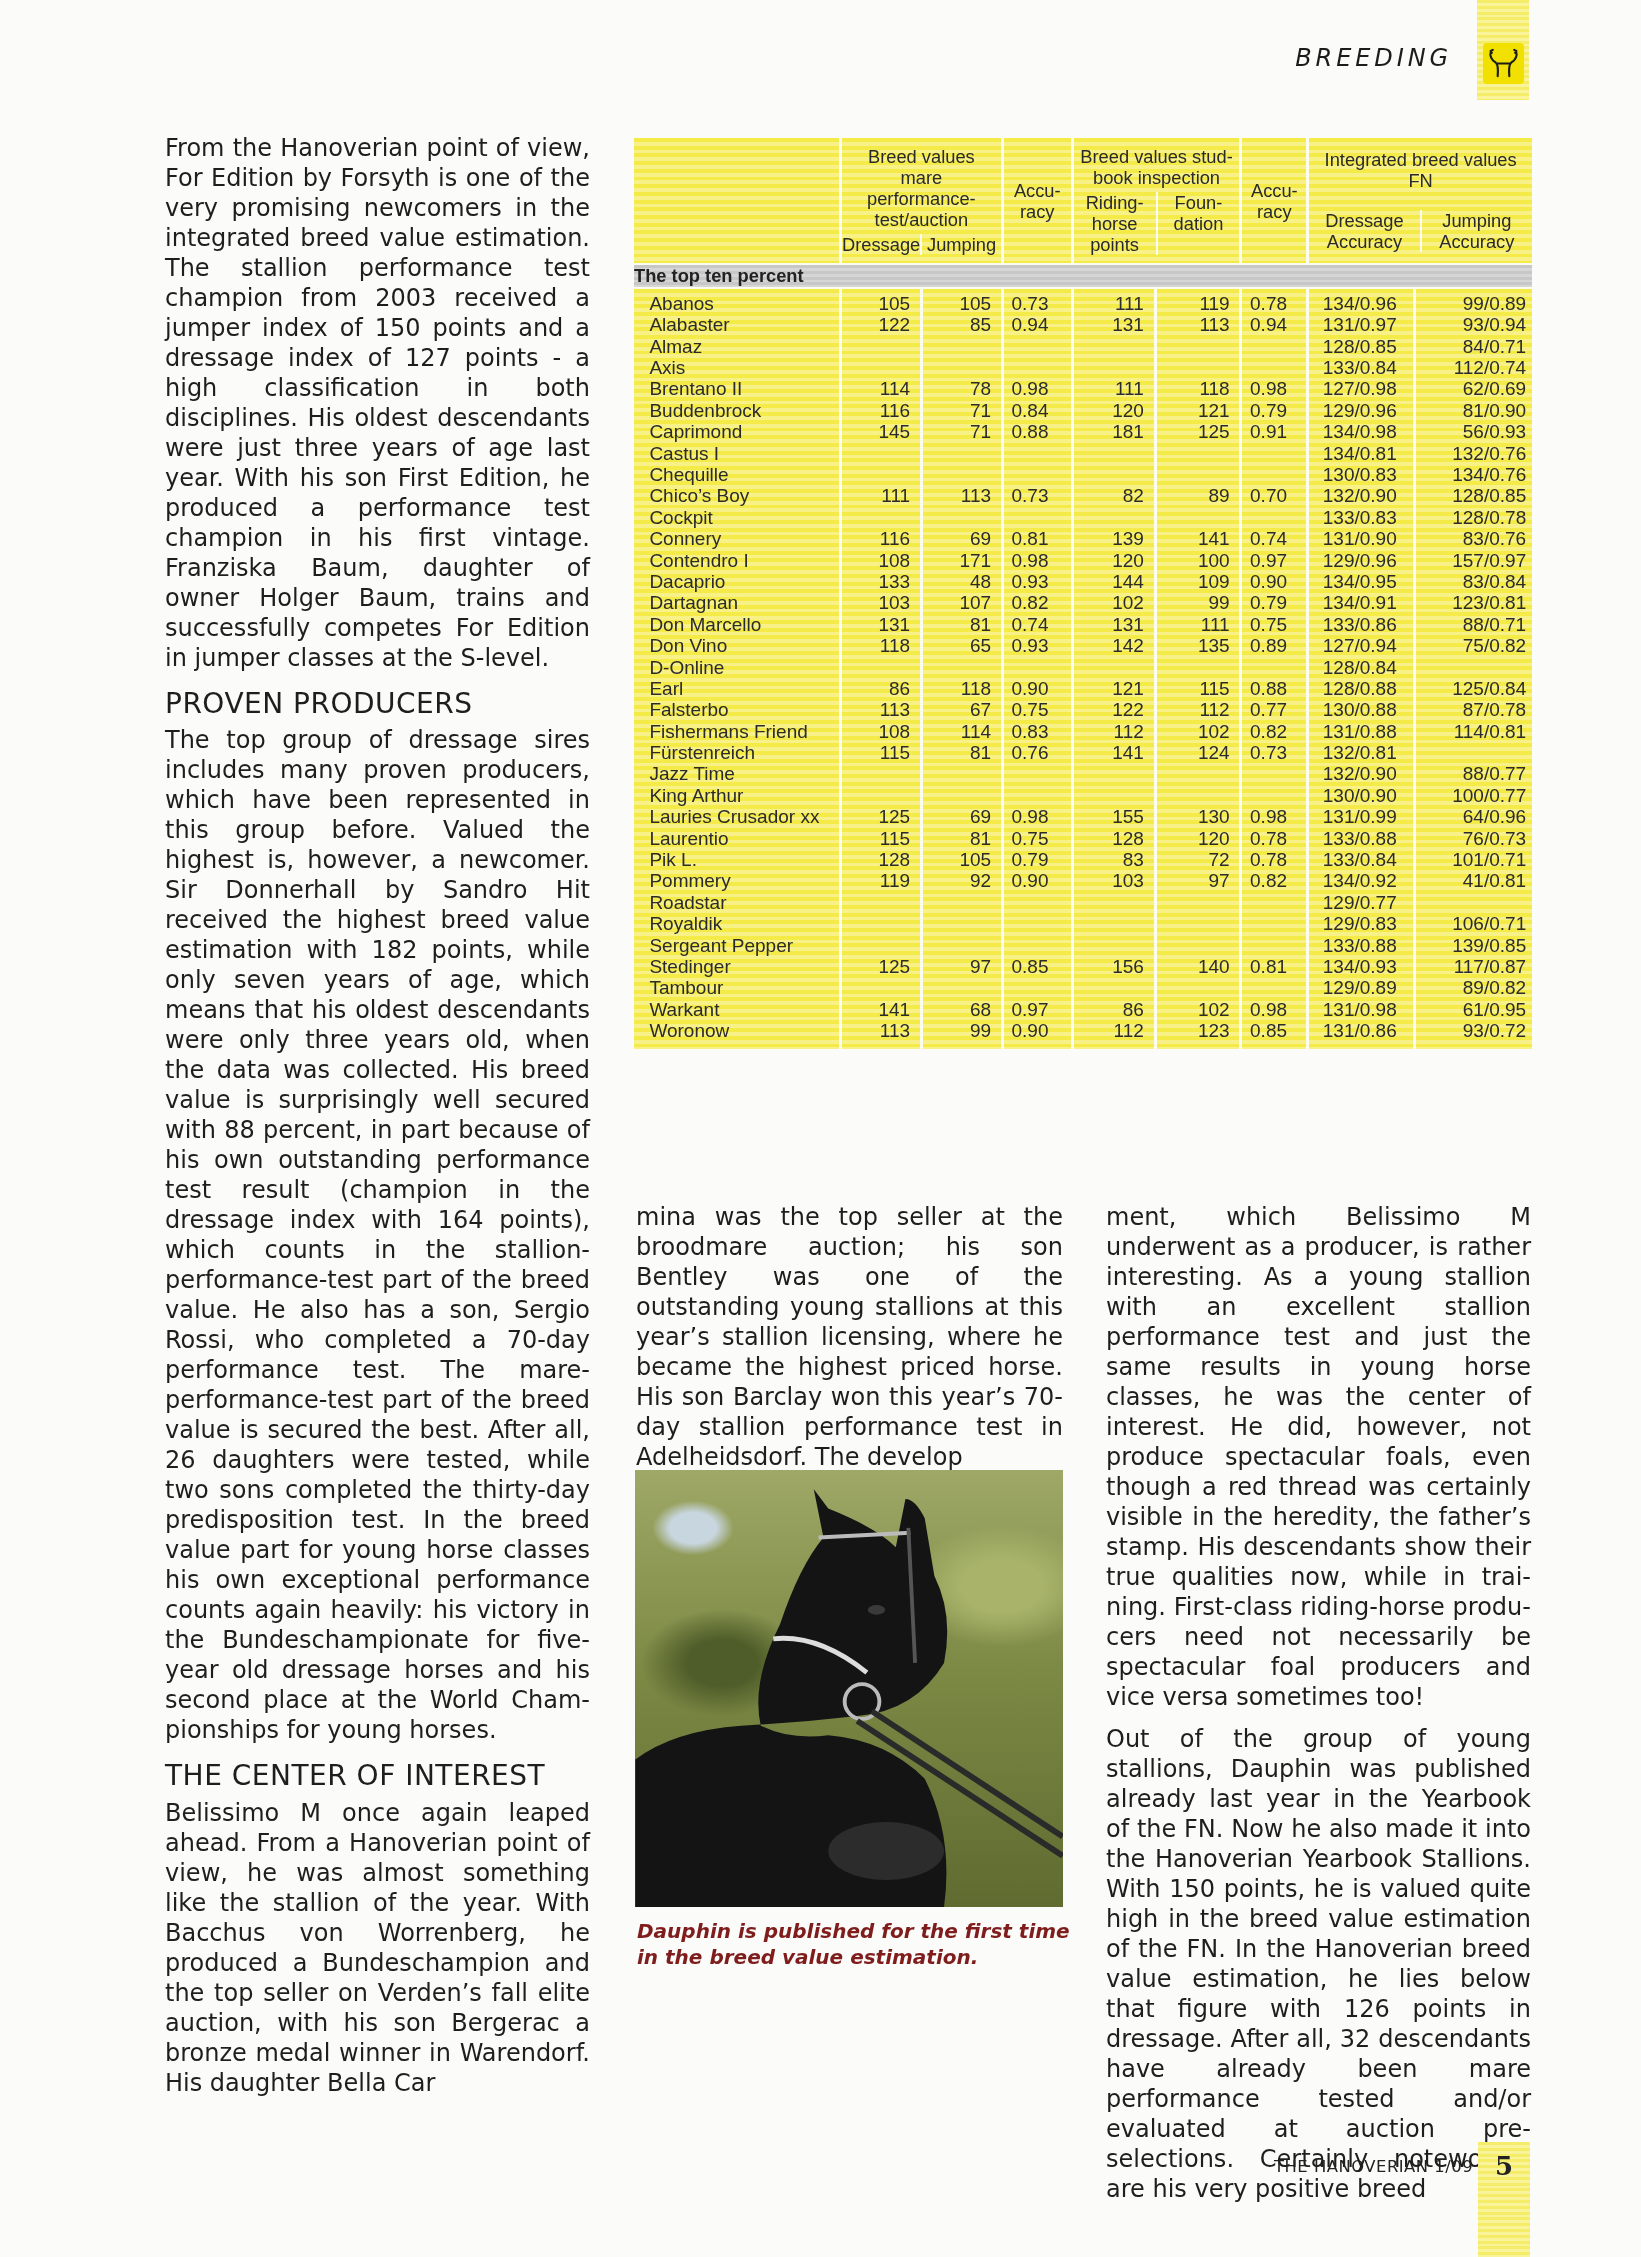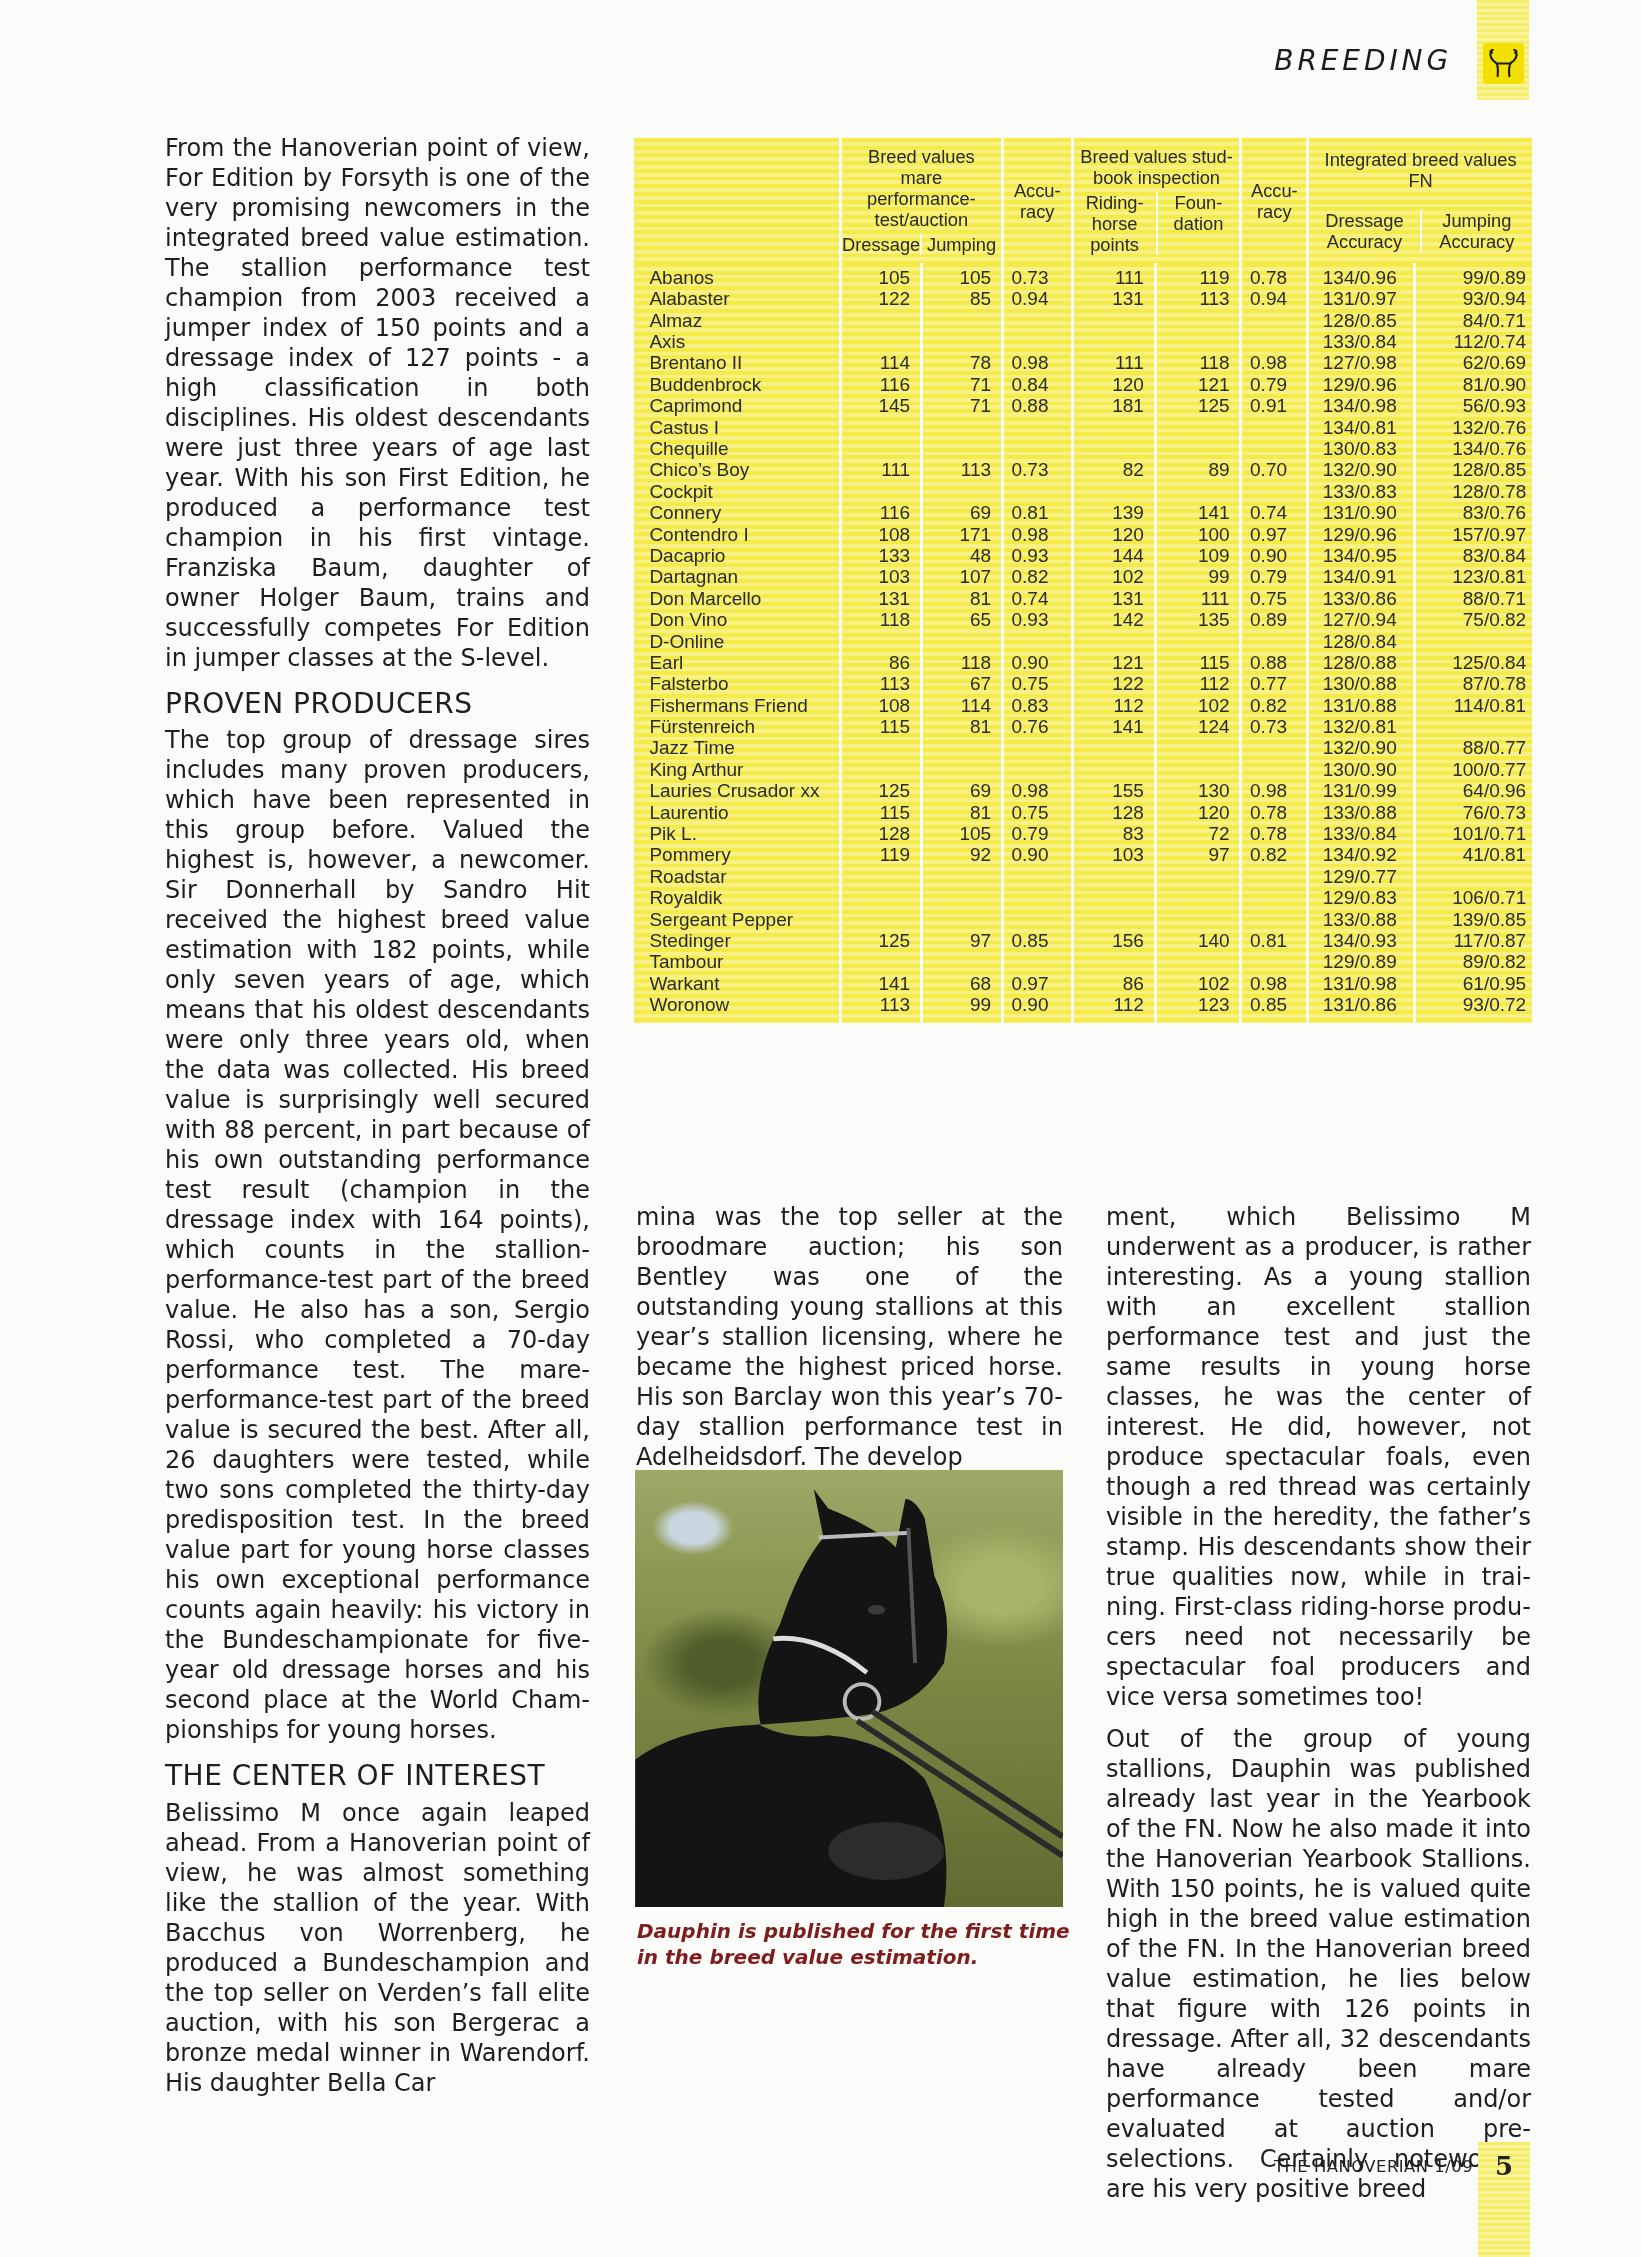--- a/index.html
+++ b/index.html
@@ -3,21 +3,21 @@
   <meta charset="utf-8">
   <style>
     * { box-sizing: border-box; margin: 0; padding: 0; }
     html, body { width: 1641px; height: 2257px; background: #fbfbf9; overflow: hidden; }
     body { position: relative; font-family: "DejaVu Sans", sans-serif; color: #1e1e1e; }
 
     
     .running-head {
       position: absolute; top: 44px; right: 189px;
       font-family: "DejaVu Sans", sans-serif; font-style: italic;
-      font-size: 28px; letter-spacing: 3.9px; color: #1c1c1c;
+      font-size: 24px; letter-spacing: 3.9px; color: #1c1c1c;
     }
     .corner-tab {
       position: absolute; top: 0; left: 1477px; width: 52px; height: 100px;
       background: repeating-linear-gradient(180deg, #f5ec6a 0 2.9px, #f9f39a 2.9px 5.8px);
     }
     .logo-box {
       position: absolute; top: 43px; left: 1483px; width: 41px; height: 41px;
       background: #f2e100; border-radius: 3.9px;
       display: flex; align-items: center; justify-content: center;
     }
@@ -149,20 +149,23 @@
         <th class="yellow" colspan="2">
           <span class="hgroup-top">Integrated breed values FN</span>
           <div class="subcells" style="margin-top:19.3px">
             <span>Dressage Accuracy</span>
             <span>Jumping Accuracy</span>
           </div>
         </th>
       </tr>
     </thead>
     <tbody>
+      <tr class="group-row">
+        <td colspan="9">The top ten percent</td>
+      </tr>
       <tr id="body-row">
         <td class="body-cell yellow name-col">
             <span class="line">Abanos</span>
             <span class="line">Alabaster</span>
             <span class="line">Almaz</span>
             <span class="line">Axis</span>
             <span class="line">Brentano II</span>
             <span class="line">Buddenbrock</span>
             <span class="line">Caprimond</span>
             <span class="line">Castus I</span>

